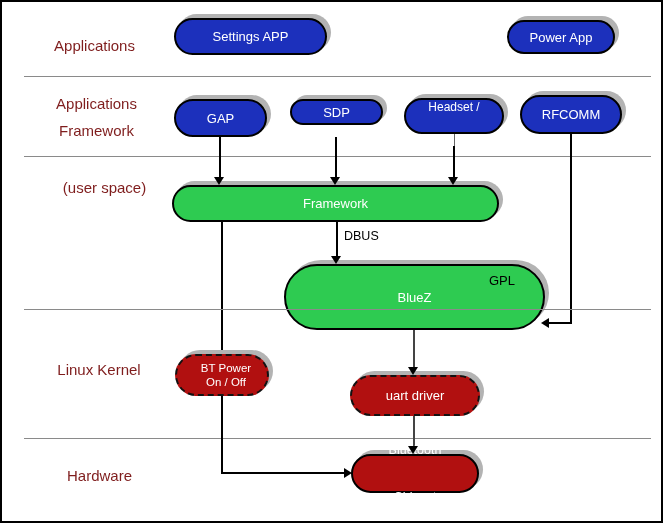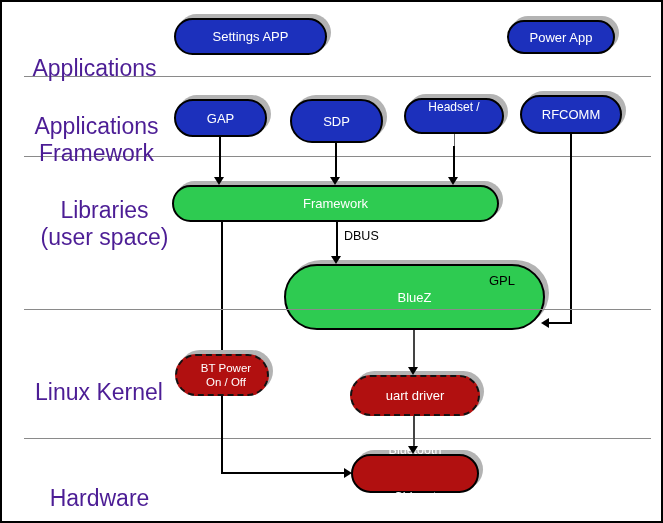--- a/index.html
+++ b/index.html
@@ -21,26 +21,25 @@
     width: 627px;
     height: 1px;
     background: #8a8a8a;
     z-index: 0;
   }
   .divider.over { z-index: 7; }
 
   
   .layer-label {
     position: absolute;
-    color: #4c1d95;
-    font-size: 23px;
+    color: #7f1d1d;
+    font-size: 15px;
     line-height: 27px;
     text-align: center;
     z-index: 1;
-    margin-top: 23px;
   }
 
   
   .pill {
     position: absolute;
     border: 2px solid #000;
     border-radius: 999px;
     box-shadow: 4px -4px 0 0 #b3b3b3;
     color: #ffffff;
     display: flex;
@@ -100,21 +99,20 @@
   <div class="divider" style="top:436px;"></div>
 
   <div class="layer-label" style="left:15px; top:30px; width:155px;">
     <div>Applications</div>
   </div>
   <div class="layer-label" style="left:12px; top:88px; width:165px;">
     <div>Applications</div>
     <div>Framework</div>
   </div>
   <div class="layer-label" style="left:10px; top:172px; width:185px;">
-    <div>Libraries</div>
     <div>(user space)</div>
   </div>
   <div class="layer-label" style="left:12px; top:354px; width:170px;">
     <div>Linux Kernel</div>
   </div>
   <div class="layer-label" style="left:20px; top:460px; width:155px;">
     <div>Hardware</div>
   </div>
 
   <div class="edge v" style="left:217px; top:135px; height:43px;"></div>
@@ -147,21 +145,21 @@
   <div class="pill blue" style="left:172px; top:16px; width:153px; height:37px;">
     <div>Settings APP</div>
   </div>
   <div class="pill blue" style="left:505px; top:18px; width:108px; height:34px;">
     <div>Power App</div>
   </div>
 
   <div class="pill blue" style="left:172px; top:97px; width:93px; height:38px;">
     <div>GAP</div>
   </div>
-  <div class="pill blue" style="left:288px; top:97px; width:93px; height:44px;">
+  <div class="pill blue" style="left:288px; top:97px; width:93px; height:26px;">
     <div>SDP</div>
   </div>
   <div class="pill blue" style="left:402px; top:96px; width:100px; height:36px; font-size:12px; line-height:14px;justify-content:space-between;">
     <div>Headset /</div>
     <div class="sub">Handsfree</div>
   </div>
   <div class="pill blue" style="left:518px; top:93px; width:102px; height:39px;">
     <div>RFCOMM</div>
   </div>
 

